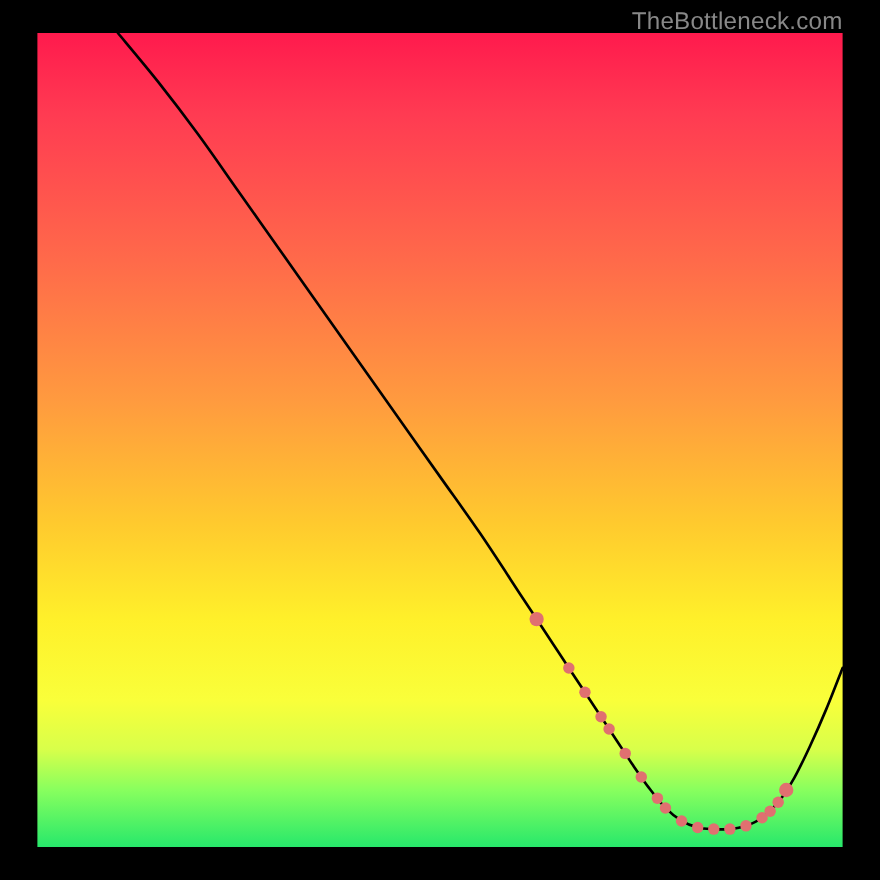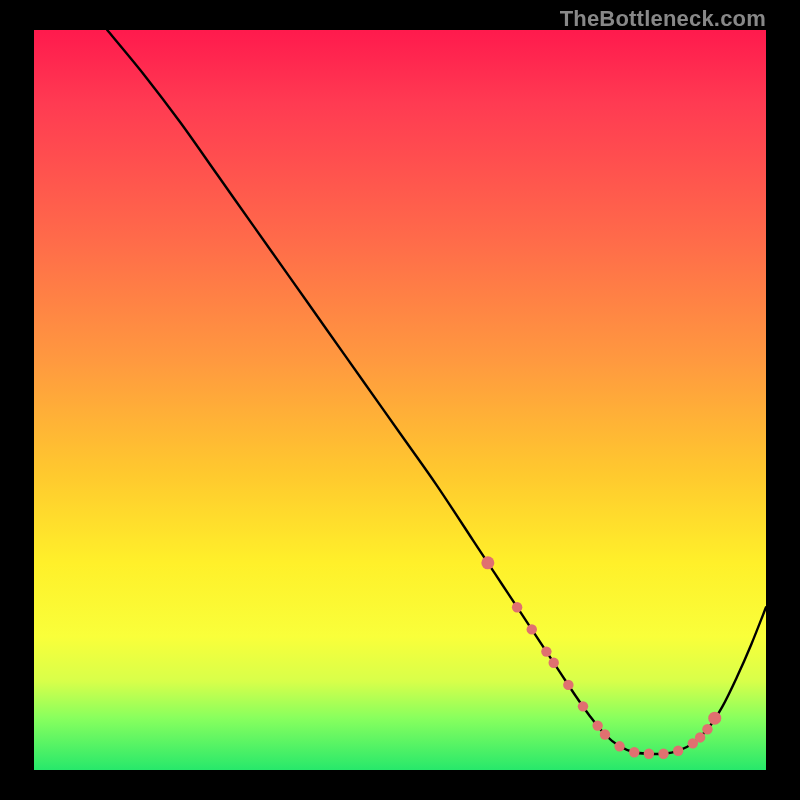--- a/index.html
+++ b/index.html
@@ -39,21 +39,21 @@
       #88ff5e 93%,
       #27e86b 100%
     );
   }
   .watermark {
     position: absolute;
     top: 6px;
     right: 34px;
     color: #888;
     font-size: 22px;
-    font-weight: 700;
+    font-weight: 400;
     letter-spacing: 0.2px;
     user-select: none;
   }
   svg.curve {
     position: absolute;
     left: 0;
     top: 0;
     width: 732px;
     height: 740px;
     overflow: visible;

